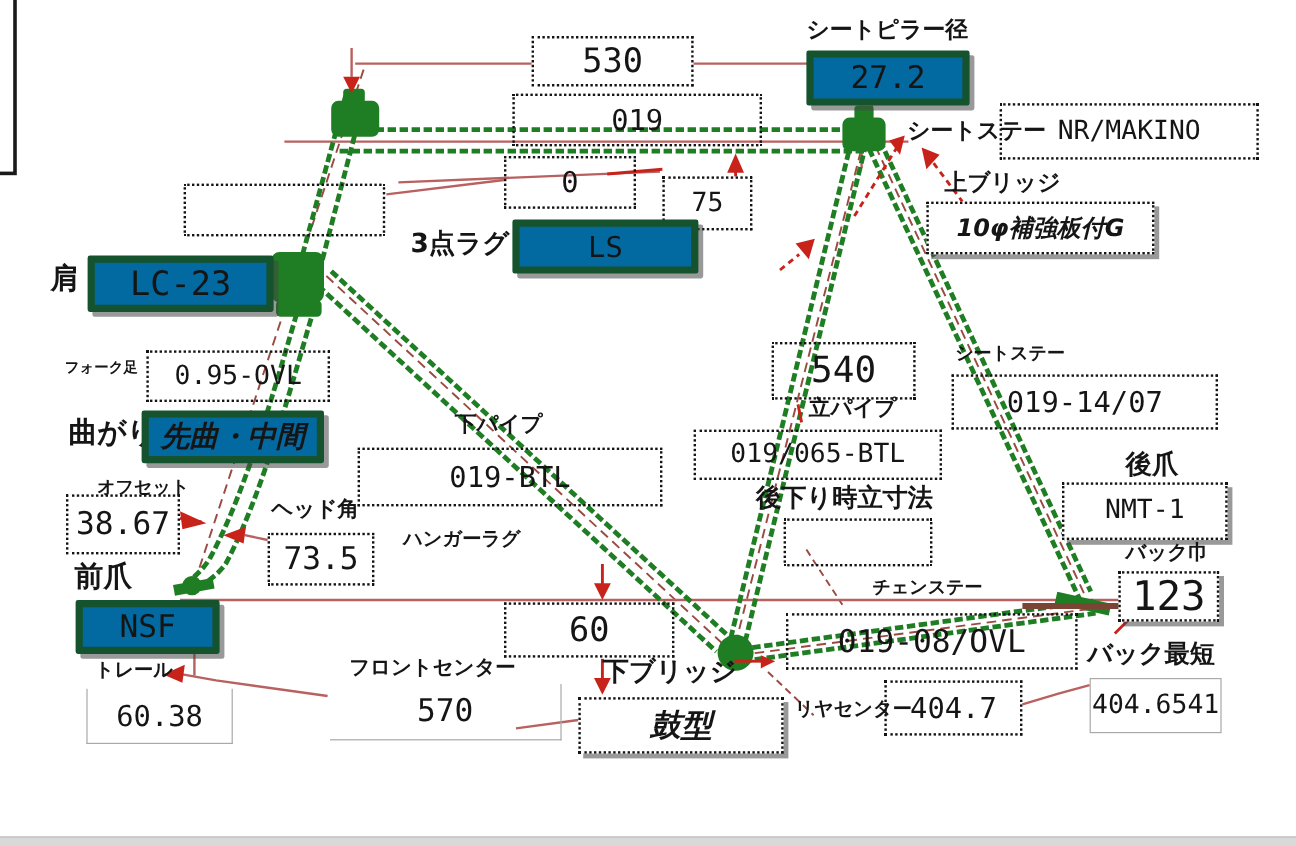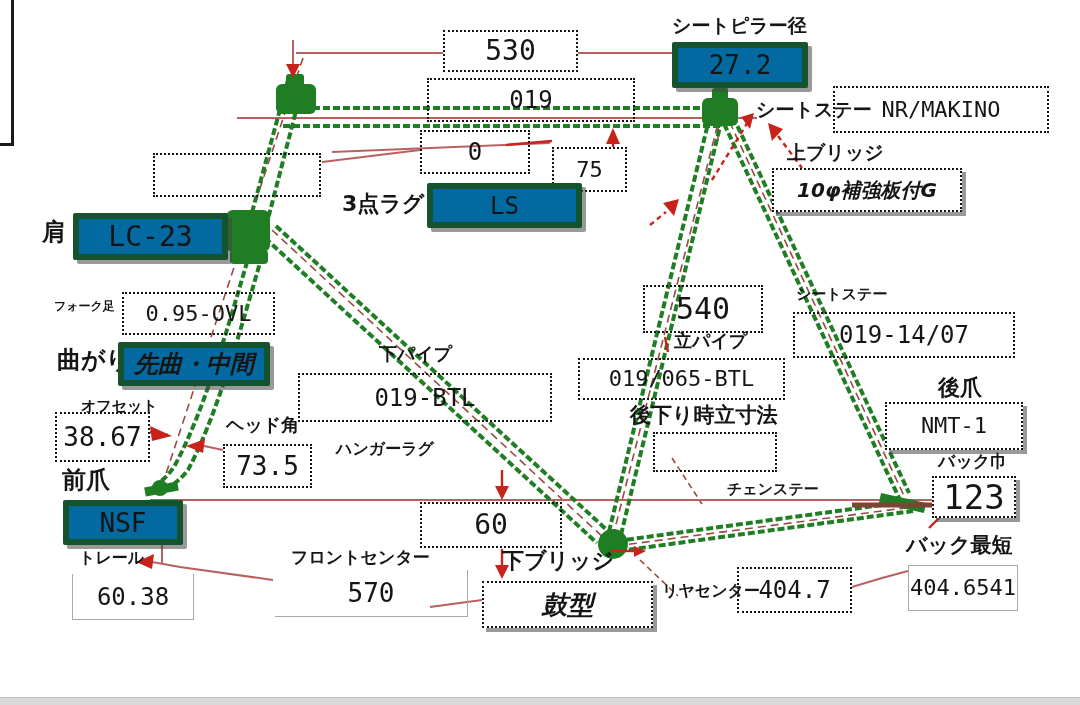--- a/index.html
+++ b/index.html
@@ -159,20 +159,21 @@
 
   <div class="jlabel" style="left:796px;top:287px;font-size:15px">シートステー</div>
   <div class="bx dbox" style="left:793px;top:312px;width:222px;height:46px;font-size:24px">019-14/07</div>
 
   <div class="jlabel" style="left:938px;top:376px;font-size:22px">後爪</div>
   <div class="bx dsbox" style="left:885px;top:402px;width:138px;height:48px;font-size:22px">NMT-1</div>
   <div class="jlabel" style="left:938px;top:453px;font-size:17px">バック巾</div>
   <div class="bx dsbox" style="left:932px;top:476px;width:84px;height:42px;font-size:34px">123</div>
 
   <div class="jlabel" style="left:727px;top:482px;font-size:15px">チェンステー</div>
+  <div class="bx dbox" style="left:655px;top:511px;width:243px;height:47px;font-size:26px">019-08/OVL</div>
 
   <div class="jlabel" style="left:79px;top:550px;font-size:16px">トレール</div>
   <div class="bx tbox" style="left:72px;top:574px;width:122px;height:46px;font-size:24px;border-top:none">60.38</div>
 
   <div class="jlabel" style="left:291px;top:549px;font-size:17px">フロントセンター</div>
   <div class="bx" style="left:275px;top:570px;width:193px;height:47px;font-size:26px;border-right:1px solid #a9a9a9;border-bottom:1px solid #a9a9a9">570</div>
 
   <div class="jlabel" style="left:502px;top:549px;font-size:22px">下ブリッジ</div>
   <div class="bx dsbox jp" style="left:482px;top:581px;width:171px;height:47px;font-size:26px;font-weight:bold">鼓型</div>
 

